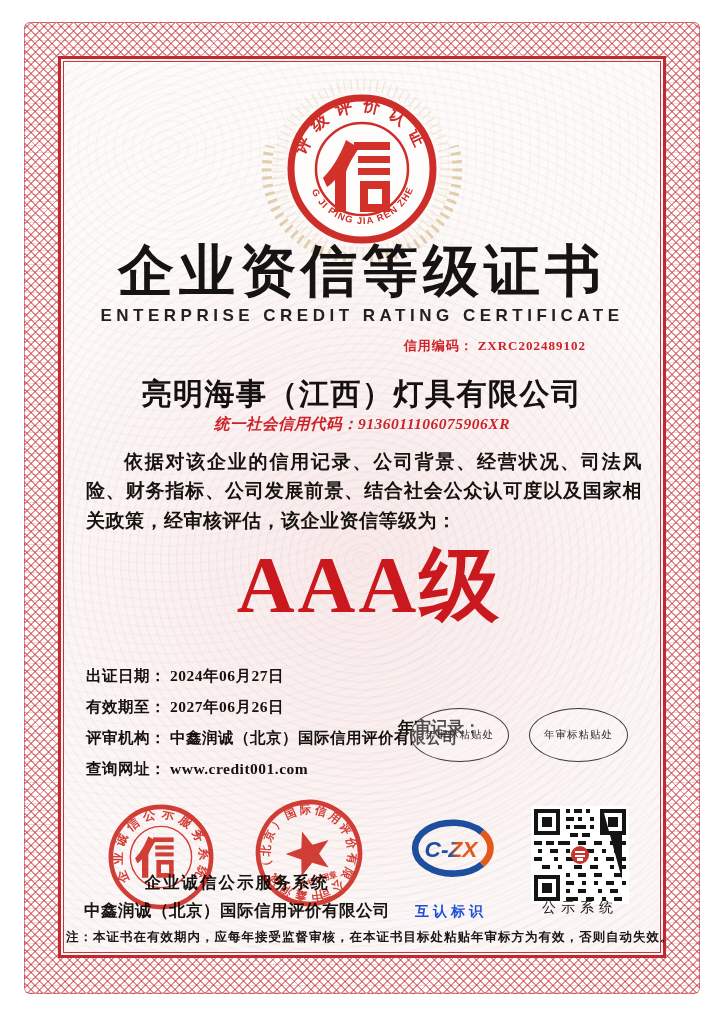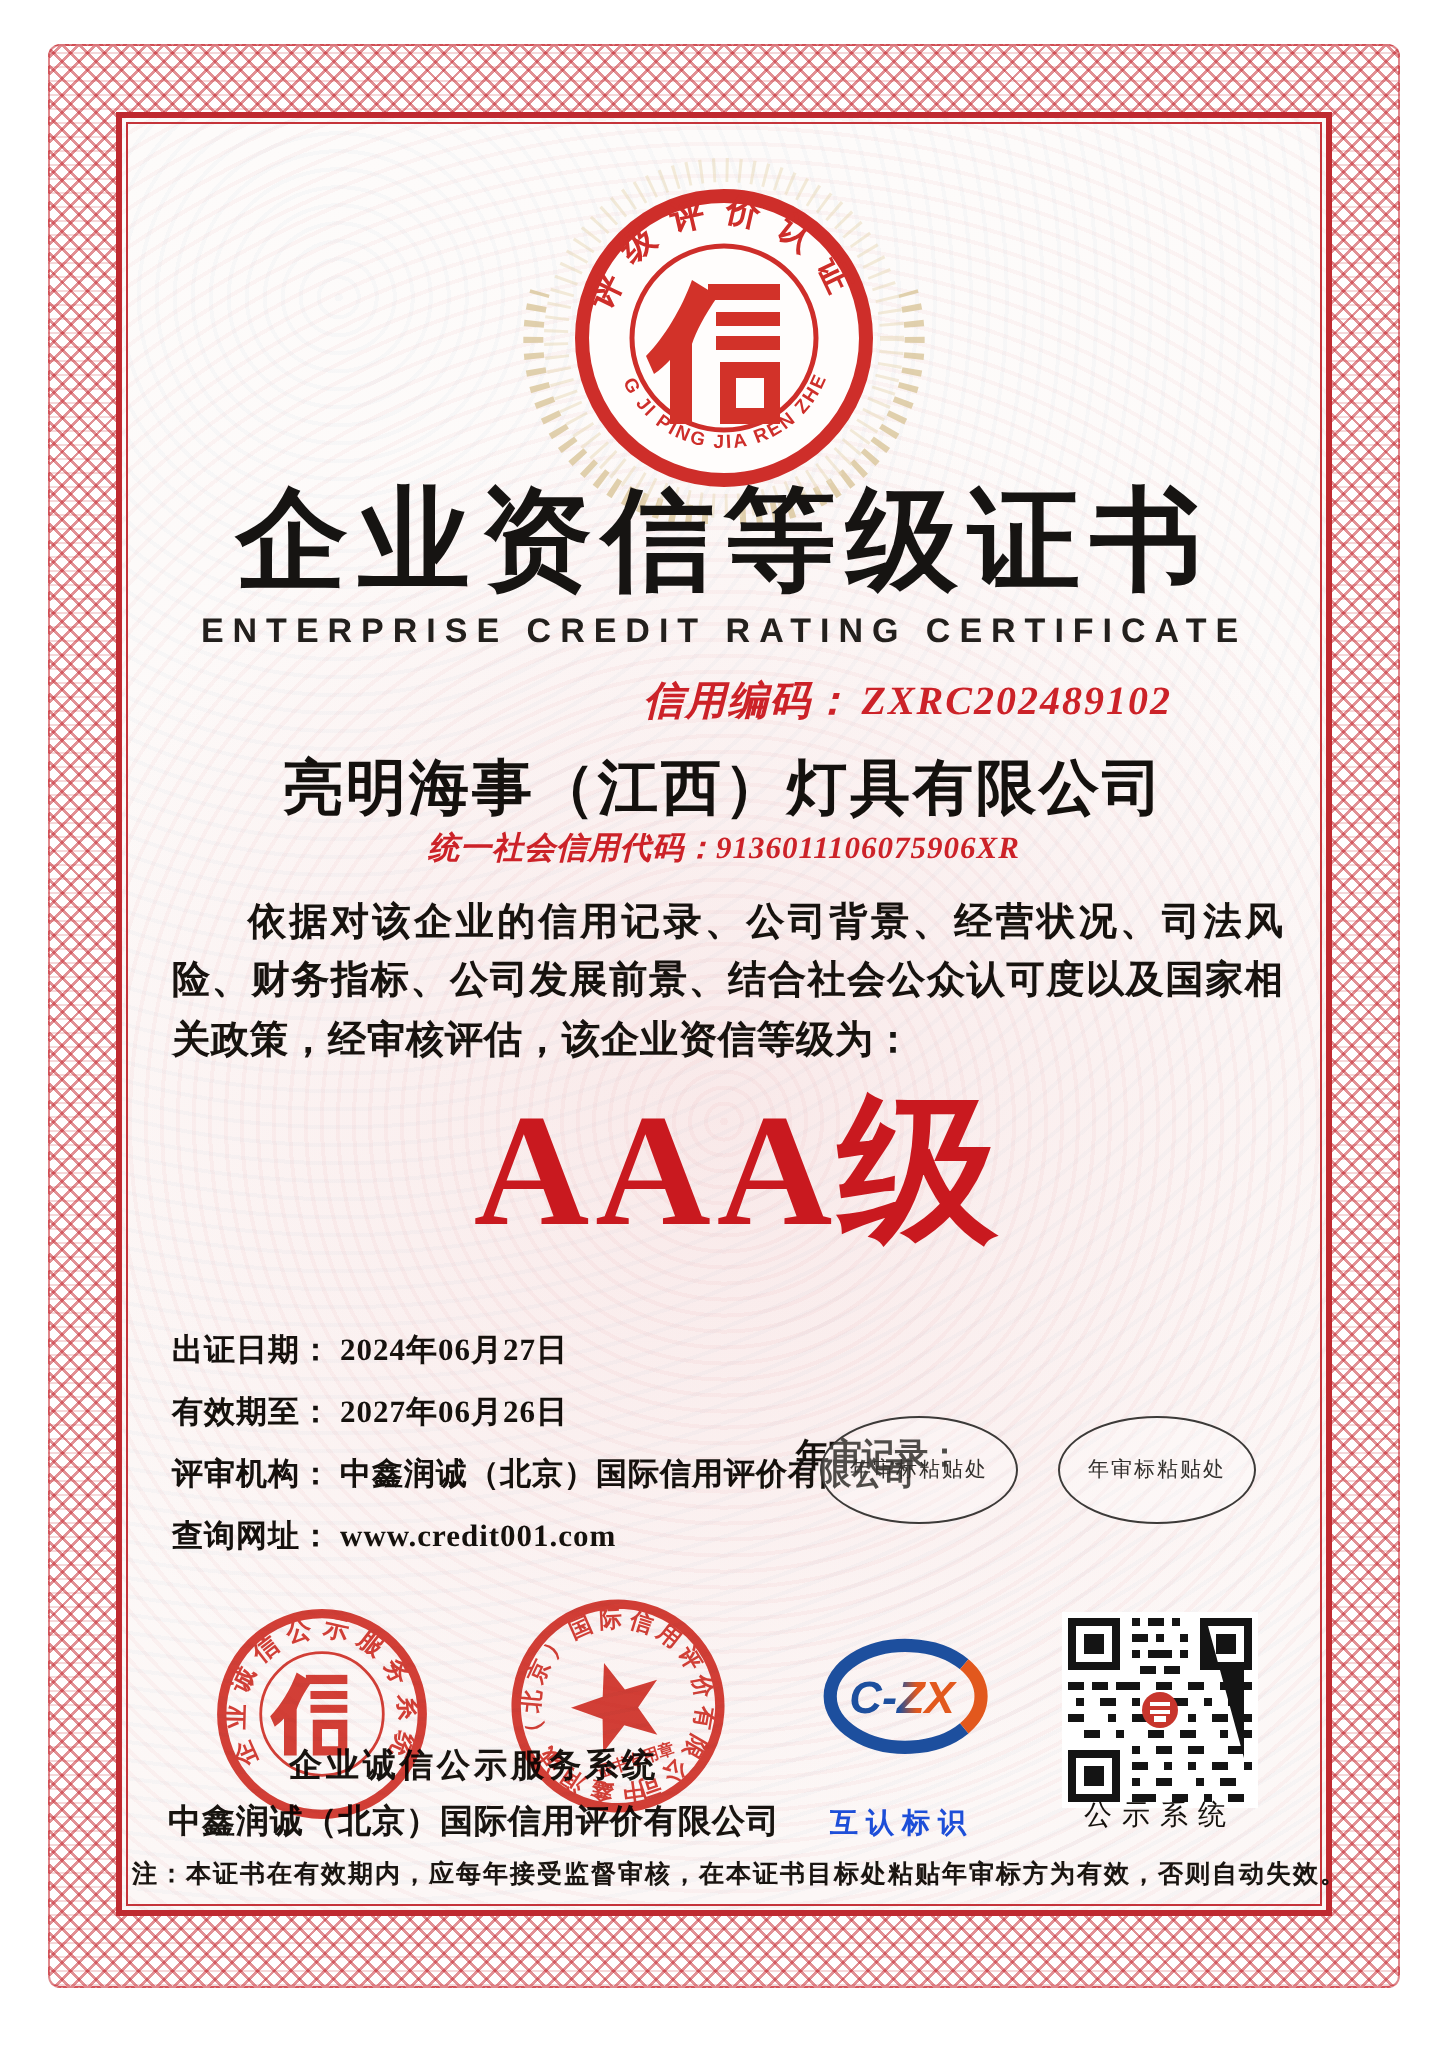--- a/index.html
+++ b/index.html
@@ -38,21 +38,21 @@
   .emblem-wrap{left:242px; top:76px; width:240px; height:186px;}
   .cert-title{
     top:242px; font-size:56px; font-weight:700; color:#161412; letter-spacing:5px; line-height:1.05;
   }
   .cert-subtitle{
     top:306px; font-family:"Liberation Sans","DejaVu Sans",sans-serif;
     font-size:17px; font-weight:600; color:#23201d; letter-spacing:4.5px;
   }
   .credit-code{
     top:337px; left:62px; right:138px; text-align:right;
-    color:#cc2228; font-size:20px; font-weight:700; letter-spacing:1px; font-style:italic;
+    color:#cc2228; font-size:13px; font-weight:700; letter-spacing:1px; 
   }
   .company{
     top:374px; font-size:30px; font-weight:700; color:#14110e; letter-spacing:1.5px;
   }
   .uscc{
     top:414px; font-size:15.5px; font-weight:700; color:#cc2228; letter-spacing:.5px; font-style:italic;
   }
   .body-par{
     top:447px; left:86px; width:556px; font-size:19px; font-weight:700; color:#17130f;
     line-height:1.55; text-indent:2em; text-align:justify; letter-spacing:.5px;

